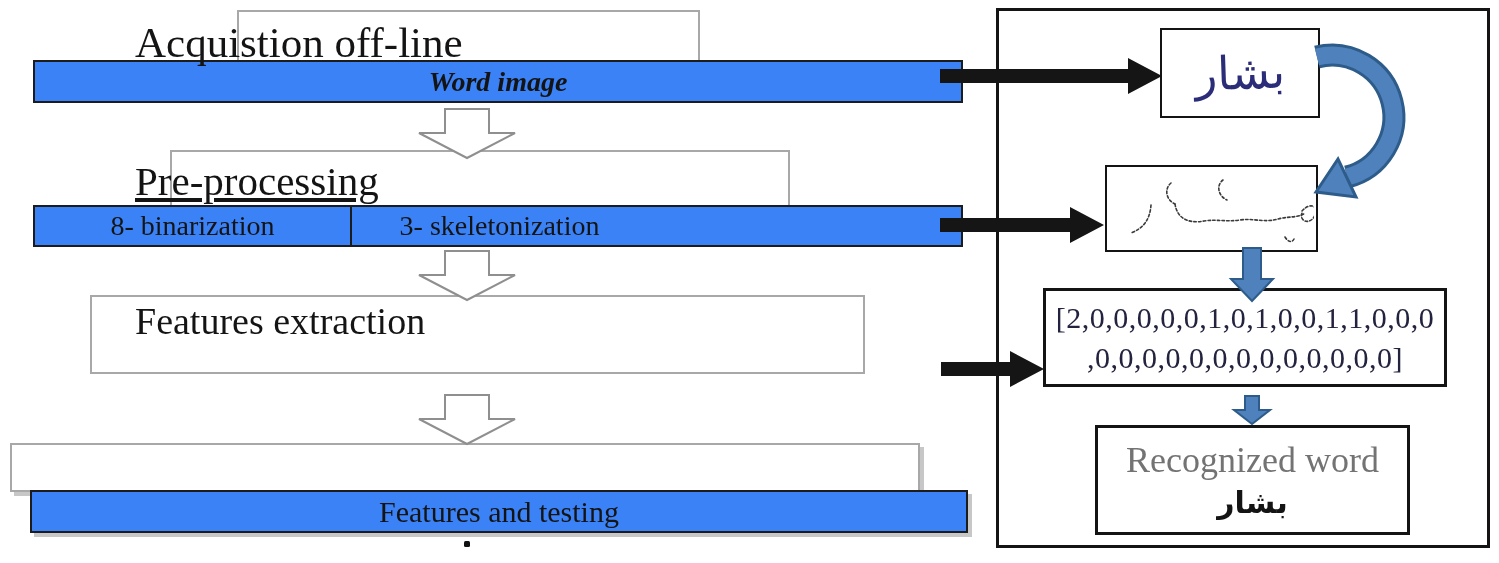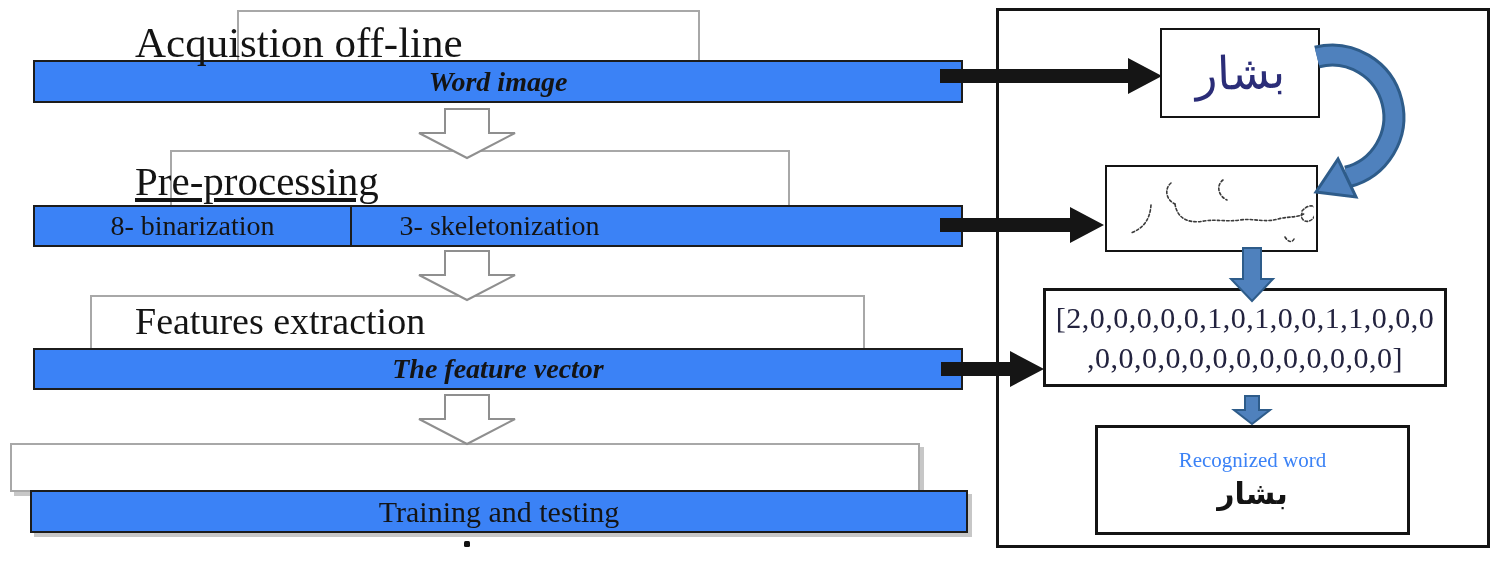--- a/index.html
+++ b/index.html
@@ -32,21 +32,21 @@
 
   
   .panel{border:3px solid #141414;background:#fff;z-index:1;}
   .pbox{border:2.5px solid #141414;background:#fff;z-index:3;
         display:flex;flex-direction:column;align-items:center;justify-content:center;}
   .pbox.thick{border-width:3px;}
   .hand-word{font-family:"DejaVu Sans",sans-serif;font-size:46px;color:#2b2d78;
              transform:rotate(-2deg);line-height:1;}
   .vector-text{font-size:30px;font-weight:500;color:#23233f;line-height:1.32;
                text-align:center;letter-spacing:0.5px;white-space:nowrap;}
-  .recog-label{font-size:21px;color:#3b82f6;line-height:1.25;}
+  .recog-label{font-size:36px;color:#737373;line-height:1.25;}
   .recog-word{font-family:"DejaVu Sans",sans-serif;font-size:30px;font-weight:700;
               color:#141414;line-height:1.3;}
 
   .overlay{position:absolute;left:0;top:0;z-index:5;pointer-events:none;}
   .dot{background:#111;border-radius:1.5px;z-index:4;}
 </style>
 </head>
 <body>
 
 <div class="stage">
@@ -62,26 +62,23 @@
 
   <div class="abs bar cells" style="left:5px;top:205px;width:930px;height:42px;">
     <div class="cell" style="width:315px;">
       <span>8- binarization</span>
     </div>
     <div class="cell" style="width:295px;">
       <span>3- skeletonization</span>
     </div>
   </div>
 
-  <div class="abs bar" style="left:5px;top:348px;width:930px;height:42px;">
-    <span class="bar-label">The feature vector</span>
-  </div>
 
   <div class="abs bar shadowed" style="left:2px;top:490px;width:938px;height:43px;">
-    <span class="bar-label plain">Training and testing</span>
+    <span class="bar-label plain">Features and testing</span>
   </div>
 
   <div class="abs stage-title" style="left:135px;top:20px;width:670px;font-size:43px;">Acquistion off-line</div>
   <div class="abs stage-title" style="left:135px;top:160px;width:670px;font-size:41px;text-decoration:underline;">Pre-processing</div>
   <div class="abs stage-title" style="left:135px;top:302px;width:670px;font-size:38px;">Features extraction</div>
 
   <div class="abs dot" style="left:464px;top:541px;width:6px;height:6px;"></div>
 
   <div class="abs panel" style="left:996px;top:8px;width:494px;height:540px;"></div>
 

